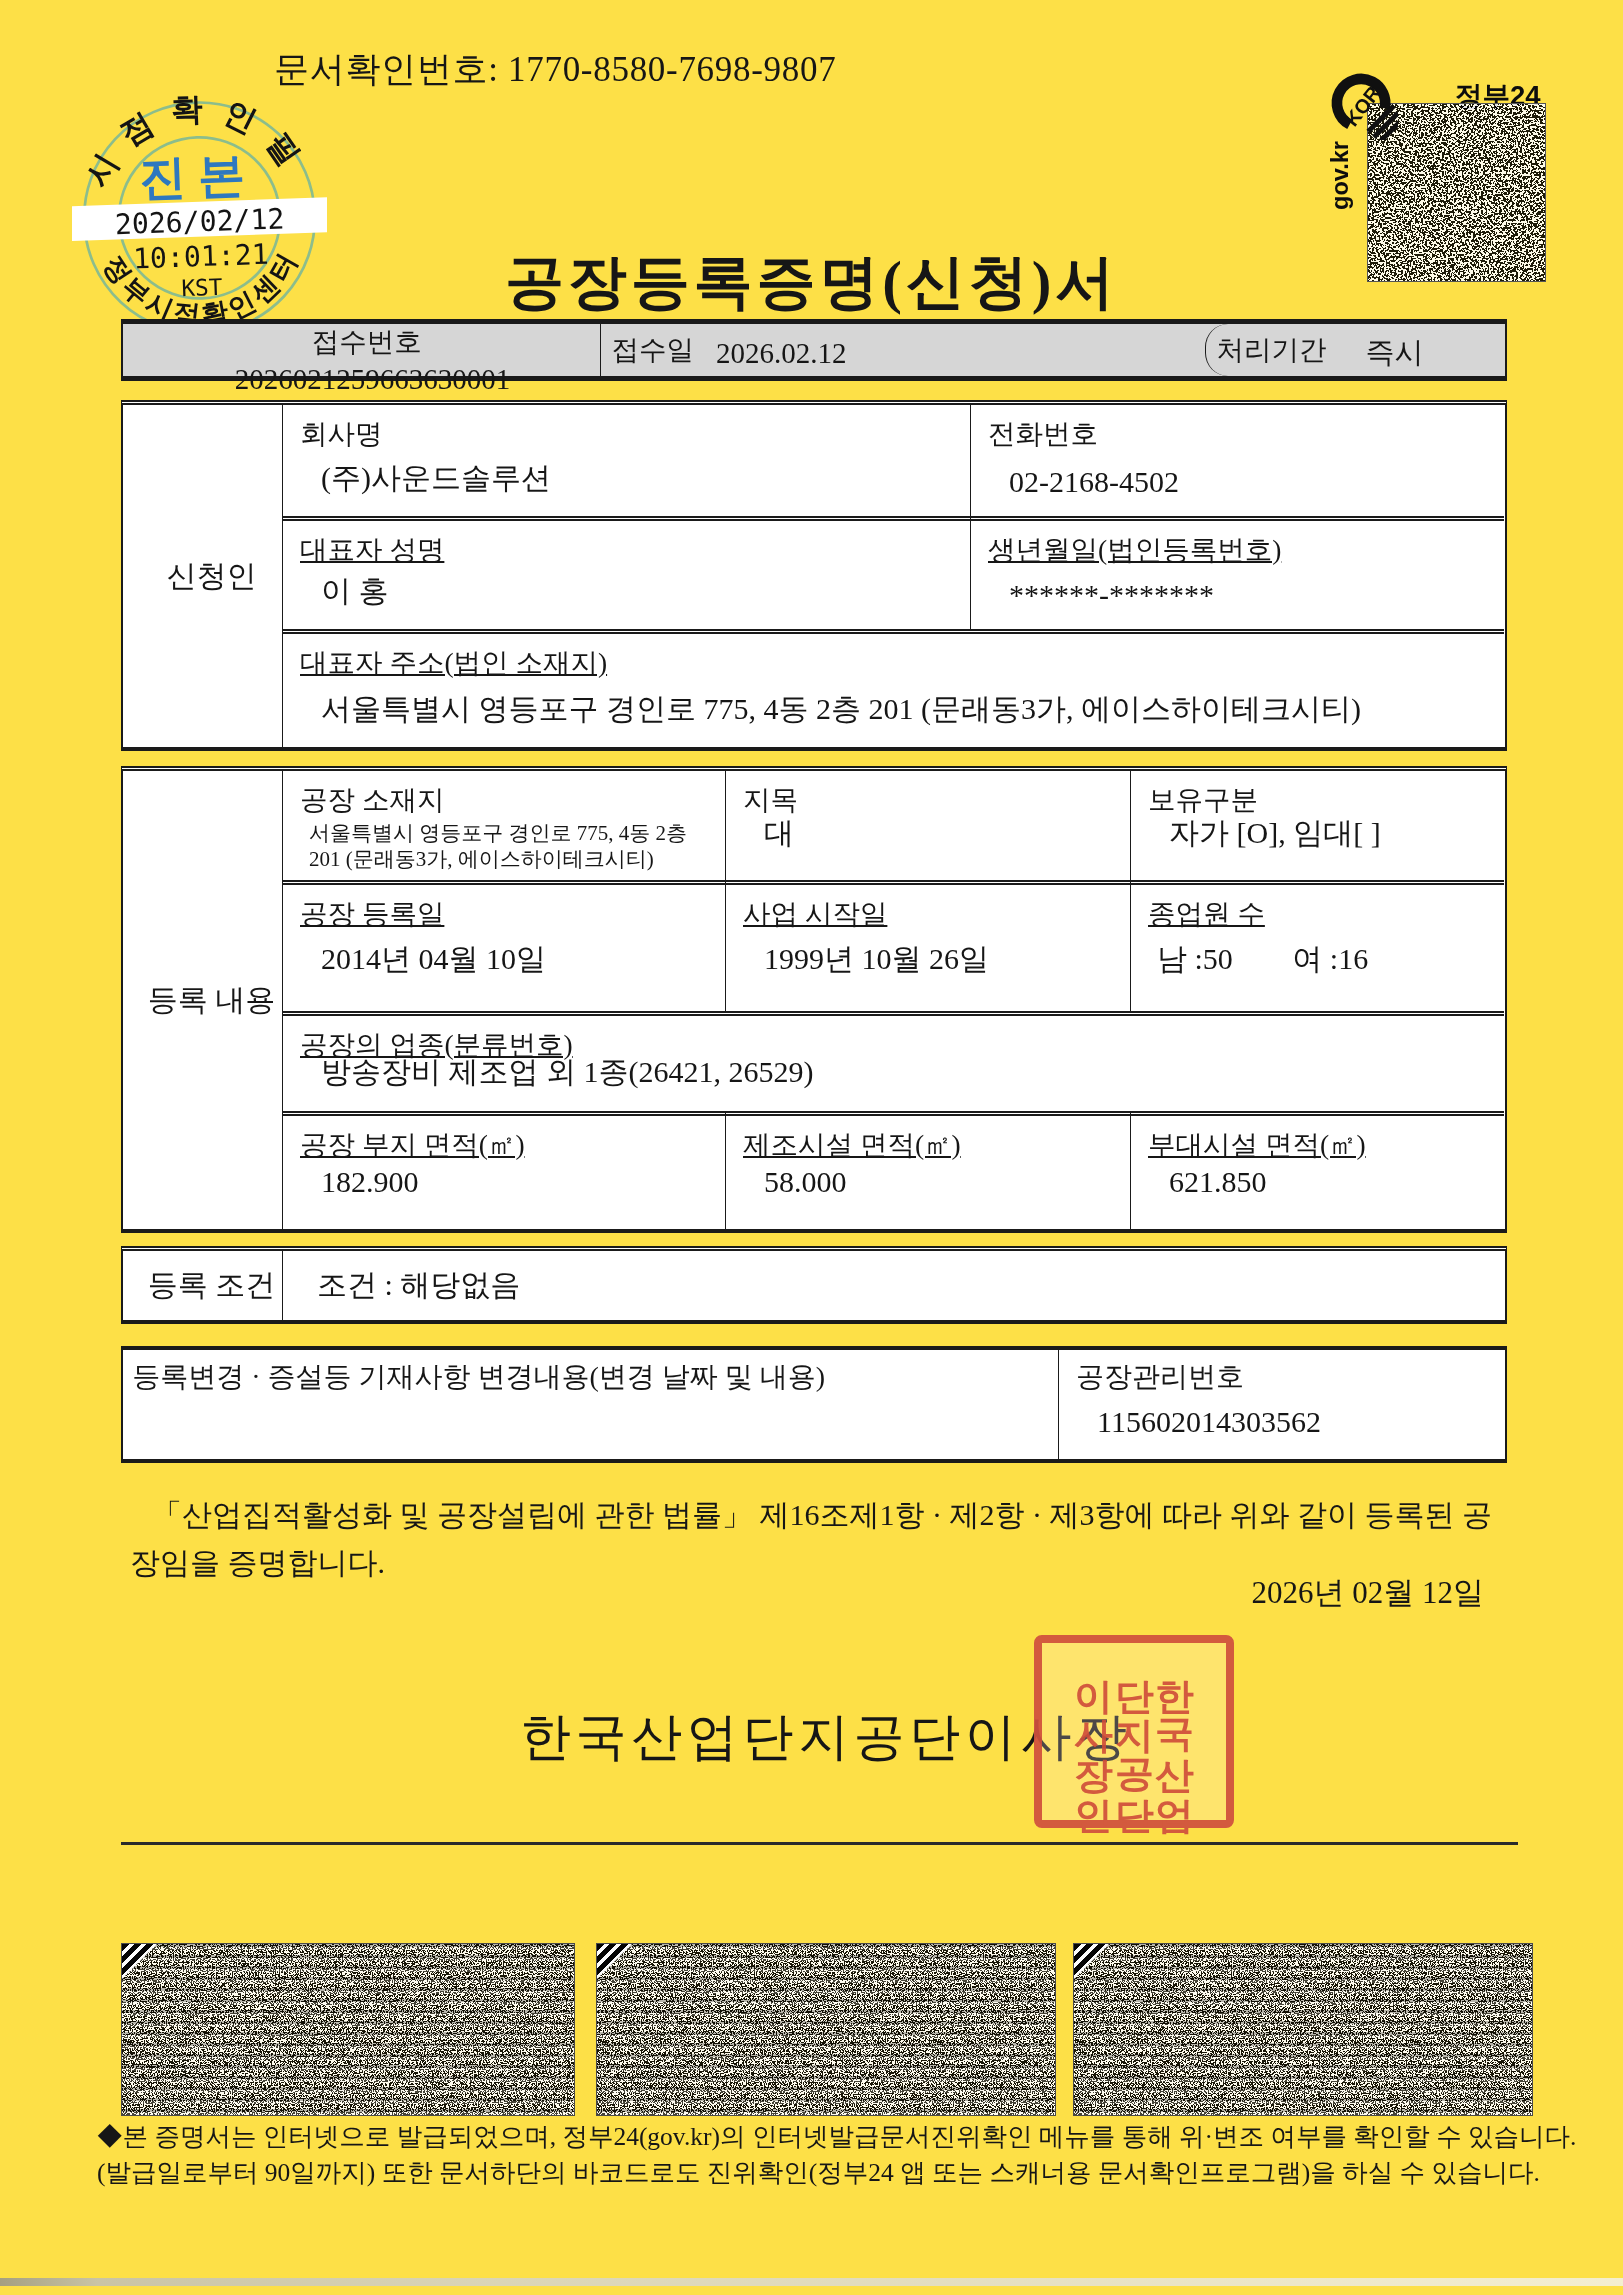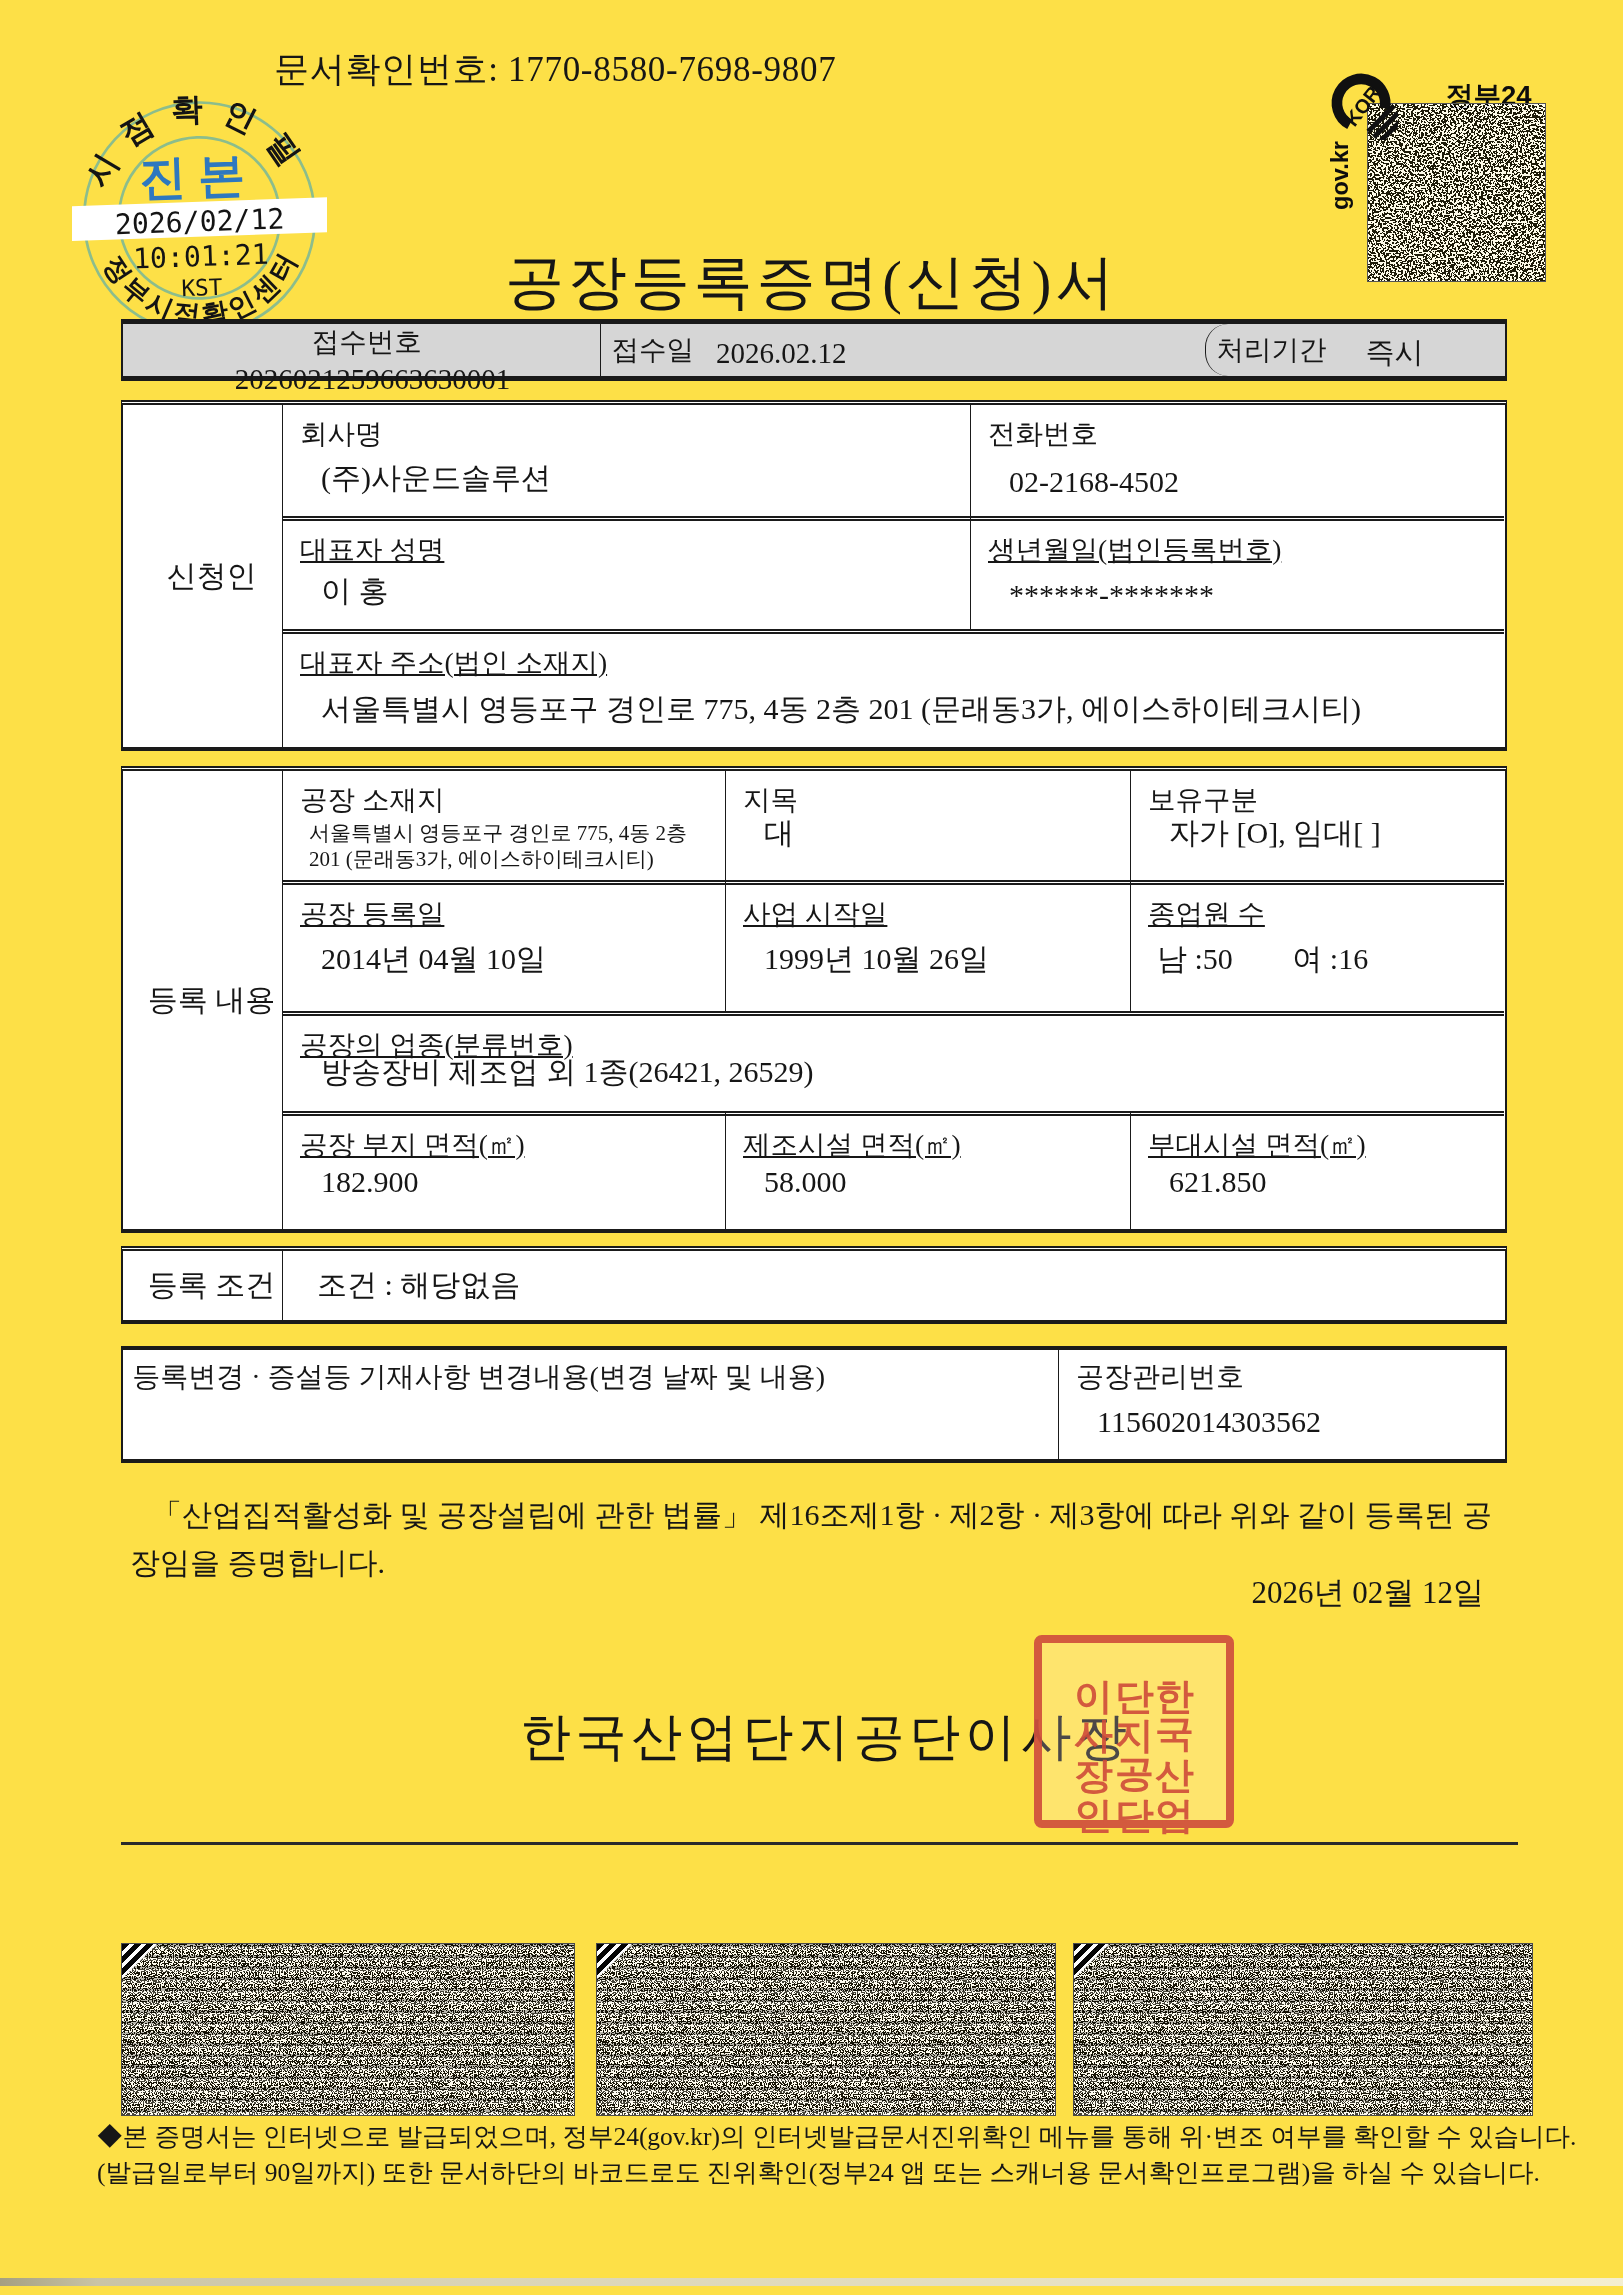--- a/index.html
+++ b/index.html
@@ -1,26 +1,26 @@
 <!DOCTYPE html>
 <html style="font-size:10.5px"><head>
 <meta charset="utf-8">
 <style>
   html,body{margin:0;padding:0;background:#ffffff;}
   body{width:1623px;height:2295px;font-family:"Liberation Serif", serif;color:#161616;}
   .page{position:relative;width:1623px;height:2295px;overflow:hidden;background:#fde047;}
   .abs{position:absolute;}
   
   .doc-number{left:274px;top:46px;font-size:35px;letter-spacing:0.7px;font-weight:500;}
-  .title{left:0;top:243px;width:100%;text-align:center;font-size:59px;font-weight:normal;letter-spacing:3.9px;}
+  .title{left:0;top:243px;width:100%;text-align:center;font-size:59px;font-weight:bold;letter-spacing:3.9px;}
   
   .stamp{left:72px;top:77px;width:255px;height:275px;}
   
   .gov24{left:1322px;top:69px;width:229px;height:216px;}
-  .gov24-label{position:absolute;left:124px;top:9.2px;font-family:"Liberation Sans",sans-serif;font-weight:bold;font-size:27.5px;color:#0d0d0d;}
+  .gov24-label{position:absolute;left:133px;top:9.2px;font-family:"Liberation Sans",sans-serif;font-weight:bold;font-size:27.5px;color:#0d0d0d;}
   .gov24-side{position:absolute;left:5.2px;top:141px;transform:rotate(-90deg);transform-origin:left top;font-family:"Liberation Sans",sans-serif;font-weight:bold;font-size:23.6px;color:#0d0d0d;}
   .qr-noise{position:absolute;left:45px;top:34px;width:177px;height:177px;border:1.3px solid #555;}
   .kor-logo{position:absolute;left:5.2px;top:0px;width:71px;height:71px;}
   
   .dtable{box-sizing:border-box;border:2px solid #1a1a1a;border-top:5.9px double #1a1a1a;border-bottom:4.6px solid #1a1a1a;display:grid;background:#fff;}
   .cell{position:relative;box-sizing:border-box;}
   .v-div{border-left:1.3px solid #1a1a1a;}
   .r-div{border-top:5.2px double #1a1a1a;text-decoration:underline;}
   .lbl{display:block;padding:10.5px 0 0 17px;font-size:27.5px;}
   .val{position:absolute;left:38px;bottom:17px;font-size:30px;white-space:nowrap;}

